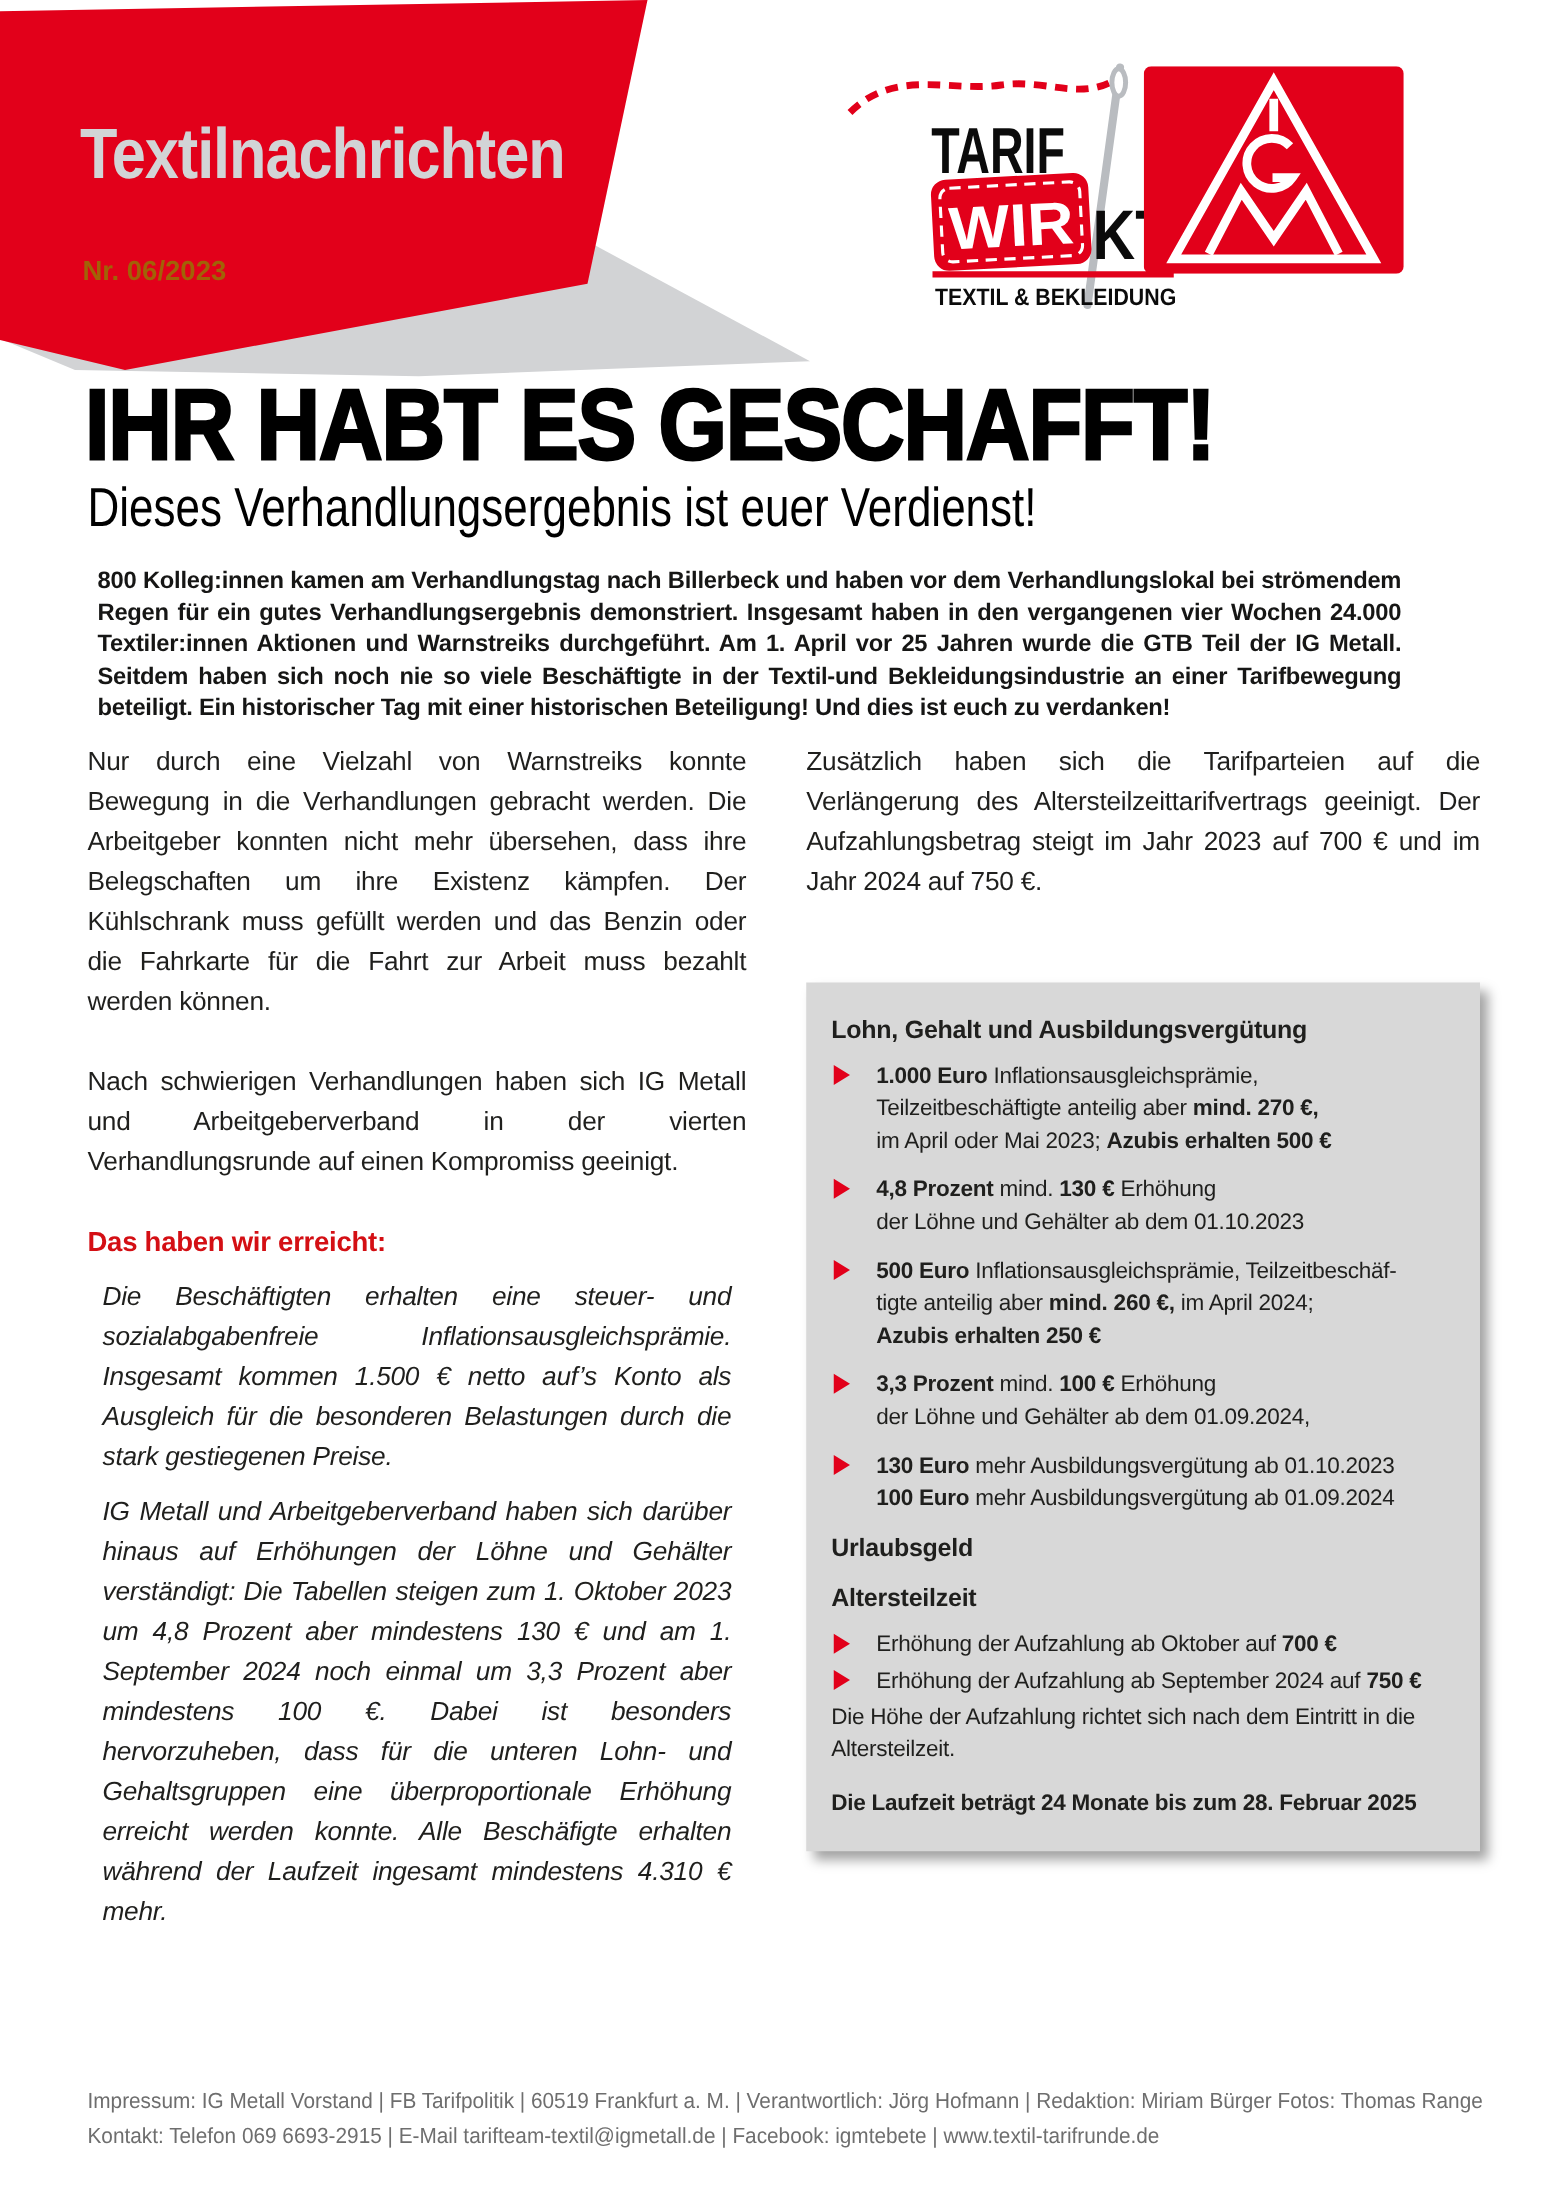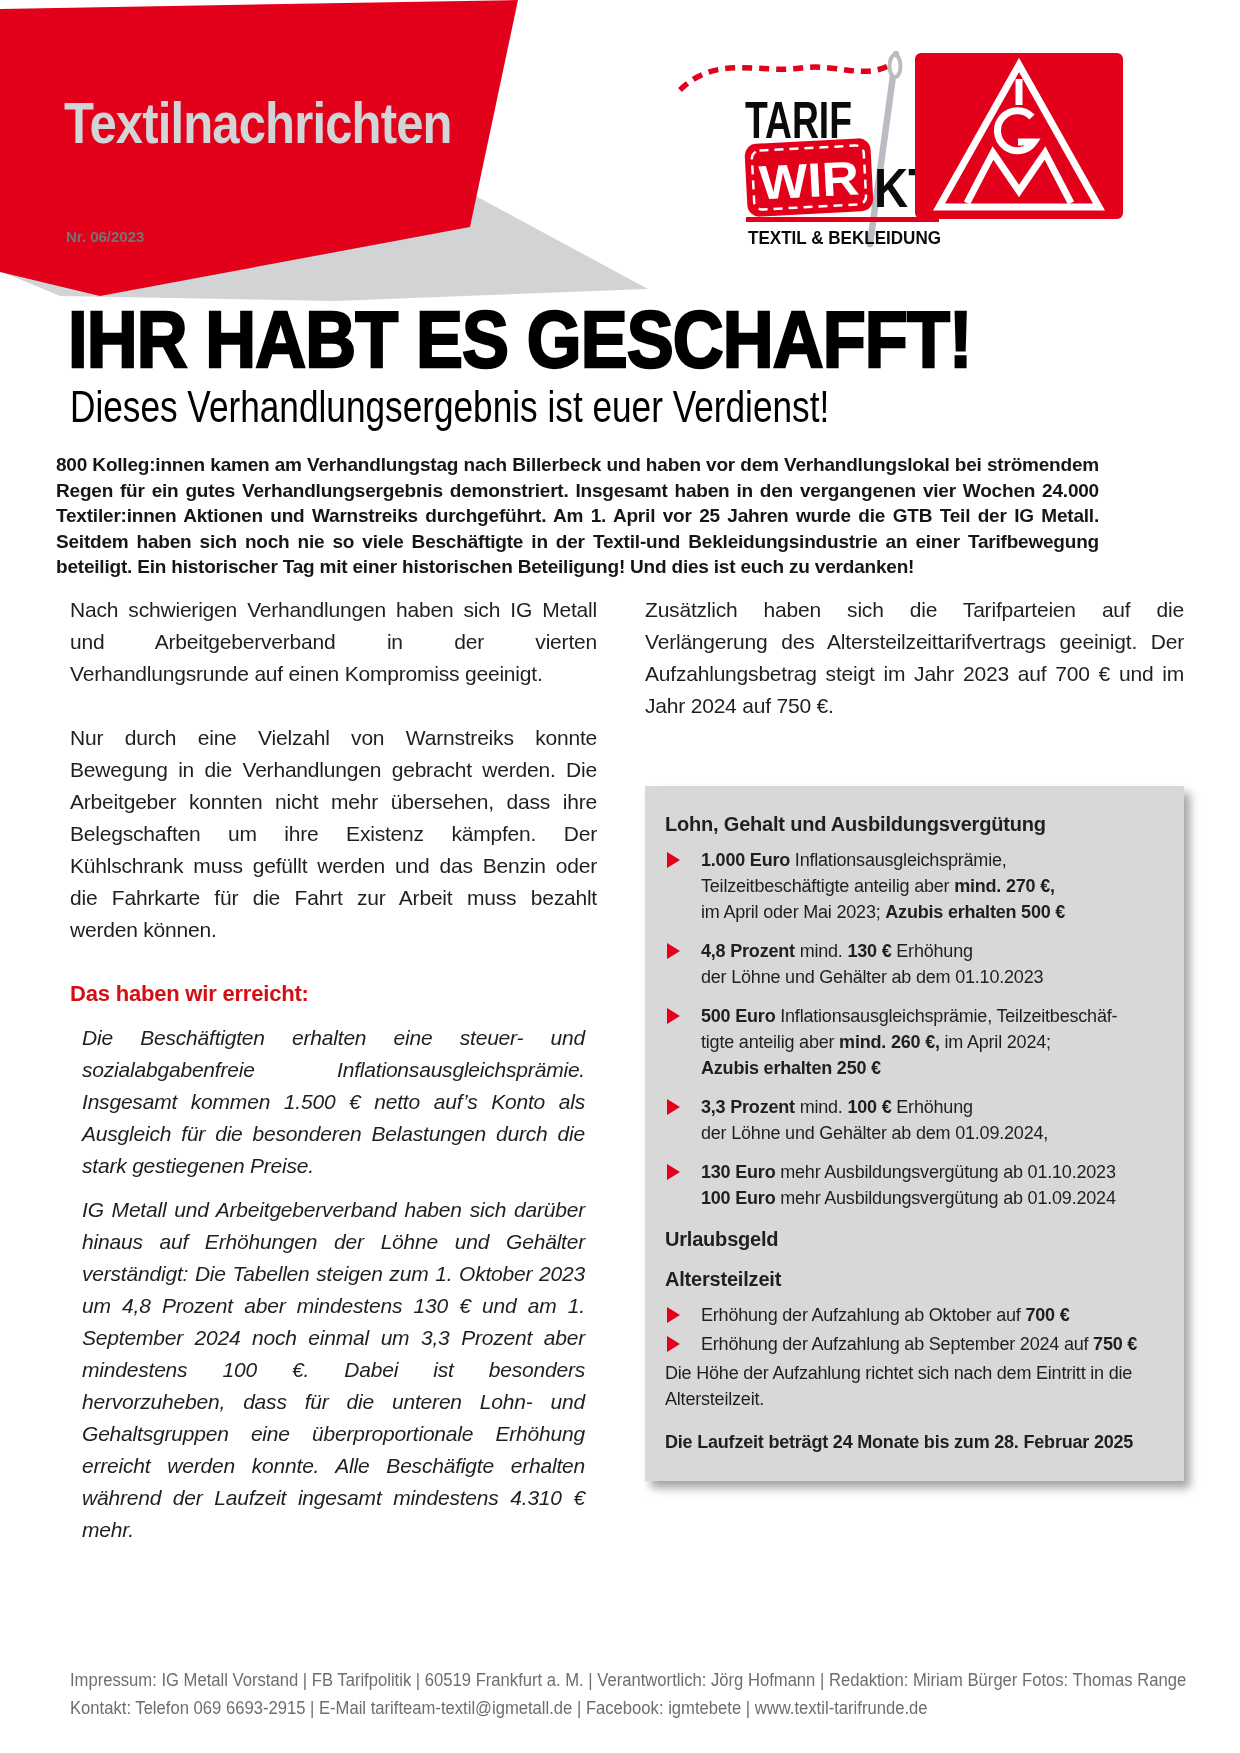--- a/index.html
+++ b/index.html
@@ -7,35 +7,35 @@
     position:relative;width:1240px;height:1753px;background:#ffffff;
     font-family:"Liberation Sans",sans-serif;color:#1f1f1d;overflow:hidden;
   }
   
   .masthead-svg{position:absolute;left:0;top:0;}
   .nl-title{
     position:absolute;left:64px;top:90px;font-size:57px;font-weight:bold;
     color:#d2d4d6;letter-spacing:-1px;white-space:nowrap;
     transform:scaleX(.86);transform-origin:left top;
   }
-  .issue{position:absolute;left:66px;top:228px;color:#737373;font-weight:bold;font-size:15px;}
+  .issue{position:absolute;left:66px;top:204px;color:#a16207;font-weight:bold;font-size:22px;}
   .logo-tw{position:absolute;left:666px;top:38px;}
   .logo-igm{position:absolute;left:915px;top:53px;}
   
   .headline{
     position:absolute;left:68px;top:294px;font-size:80px;font-weight:bold;color:#000;
     letter-spacing:-1px;white-space:nowrap;-webkit-text-stroke:2.4px #000;
     transform:scaleX(.88);transform-origin:left top;
   }
   .subheadline{
     position:absolute;left:70px;top:382px;font-size:44px;font-weight:normal;color:#000;
     white-space:nowrap;transform:scaleX(.8);transform-origin:left top;letter-spacing:0;
   }
   .intro{
-    position:absolute;left:56px;top:452px;width:1043px;font-size:19px;font-weight:bold;
+    position:absolute;left:78px;top:452px;width:1043px;font-size:19px;font-weight:bold;
     line-height:25.5px;text-align:justify;letter-spacing:-.2px;color:#161615;
   }
   
   .col-left{
     position:absolute;left:70px;top:594px;width:527px;
     font-size:21px;line-height:32px;text-align:justify;letter-spacing:-.2px;
   }
   .col-left p{margin:0 0 32px 0;}
   .col-left p.cont{margin:12px;font-style:italic;}
   .red-heading{color:#d40f14;font-weight:bold;font-size:22px;margin:0;line-height:32px;}
@@ -103,22 +103,22 @@
       <path d="M52,150 L78,100 L104,138 L130,100 L156,150"></path>
     </g>
   </svg>
 
   <div class="headline">IHR HABT ES GESCHAFFT!</div>
   <div class="subheadline">Dieses Verhandlungsergebnis ist euer Verdienst!</div>
 
   <div class="intro">800 Kolleg:innen kamen am Verhandlungstag nach Billerbeck und haben vor dem Verhandlungslokal bei strömendem Regen für ein gutes Verhandlungsergebnis demonstriert. Insgesamt haben in den vergangenen vier Wochen 24.000 Textiler:innen Aktionen und Warnstreiks durchgeführt. Am 1. April vor 25 Jahren wurde die GTB Teil der IG Metall. Seitdem haben sich noch nie so viele Beschäftigte in der Textil-und Bekleidungsindustrie an einer Tarifbewegung beteiligt. Ein historischer Tag mit einer historischen Beteiligung! Und dies ist euch zu verdanken!</div>
 
   <div class="col-left">
+    <p>Nur durch eine Vielzahl von Warnstreiks konnte Bewegung in die Verhandlungen gebracht werden. Die Arbeitgeber konnten nicht mehr übersehen, dass ihre Belegschaften um ihre Existenz kämpfen. Der Kühlschrank muss gefüllt werden und das Benzin oder die Fahrkarte für die Fahrt zur Arbeit muss bezahlt werden können.</p>
     <p>Nach schwierigen Verhandlungen haben sich IG Metall und Arbeitgeberverband in der vierten Verhandlungsrunde auf einen Kompromiss geeinigt.</p>
-    <p>Nur durch eine Vielzahl von Warnstreiks konnte Bewegung in die Verhandlungen gebracht werden. Die Arbeitgeber konnten nicht mehr übersehen, dass ihre Belegschaften um ihre Existenz kämpfen. Der Kühlschrank muss gefüllt werden und das Benzin oder die Fahrkarte für die Fahrt zur Arbeit muss bezahlt werden können.</p>
     <div class="red-heading">Das haben wir erreicht:</div>
     <p class="cont">Die Beschäftigten erhalten eine steuer- und sozialabgabenfreie Inflationsausgleichsprämie. Insgesamt kommen 1.500 €  netto auf’s Konto als Ausgleich für die besonderen Belastungen durch die stark gestiegenen Preise.</p>
     <p class="cont">IG Metall und Arbeitgeberverband haben sich darüber hinaus auf Erhöhungen der Löhne und Gehälter verständigt: Die Tabellen steigen zum 1. Oktober 2023 um 4,8 Prozent aber mindestens 130 € und am 1. September 2024 noch einmal um 3,3 Prozent aber mindestens 100 €. Dabei ist besonders hervorzuheben, dass für die unteren Lohn- und Gehaltsgruppen eine überproportionale Erhöhung erreicht werden konnte. Alle Beschäfigte erhalten während der Laufzeit ingesamt mindestens 4.310 € mehr.</p>
   </div>
 
   <div class="col-right">
     <p>Zusätzlich haben sich die Tarifparteien auf die Verlängerung des Altersteilzeittarifvertrags geeinigt. Der Aufzahlungsbetrag steigt im Jahr 2023 auf 700 € und im Jahr 2024 auf 750 €.</p>
 
     <div class="box">
       <div class="box-body">

